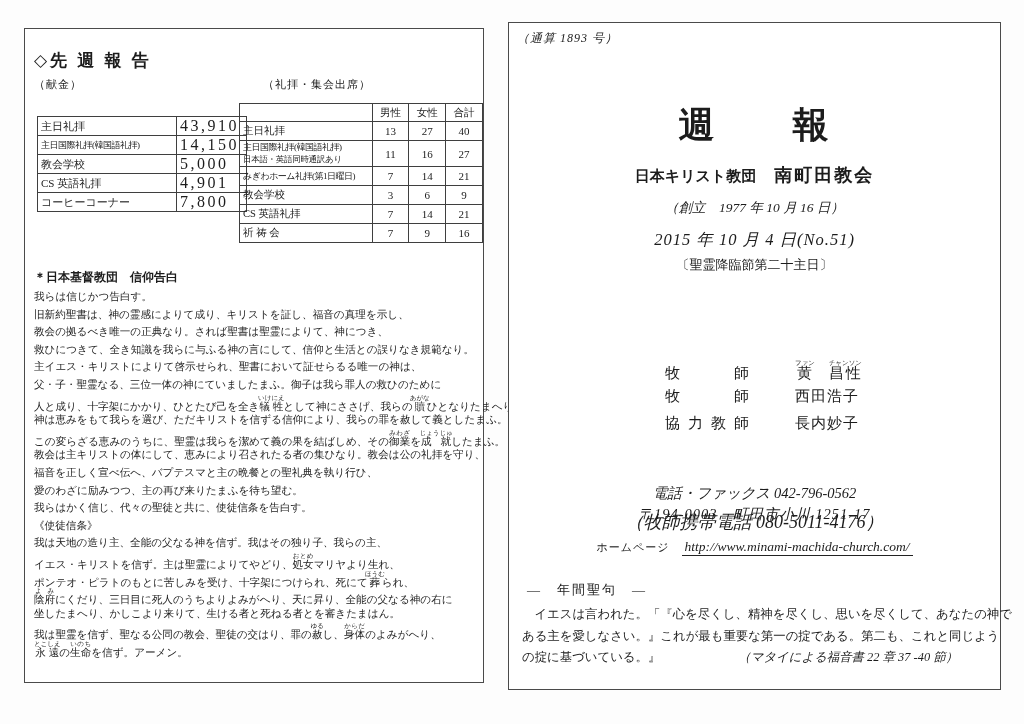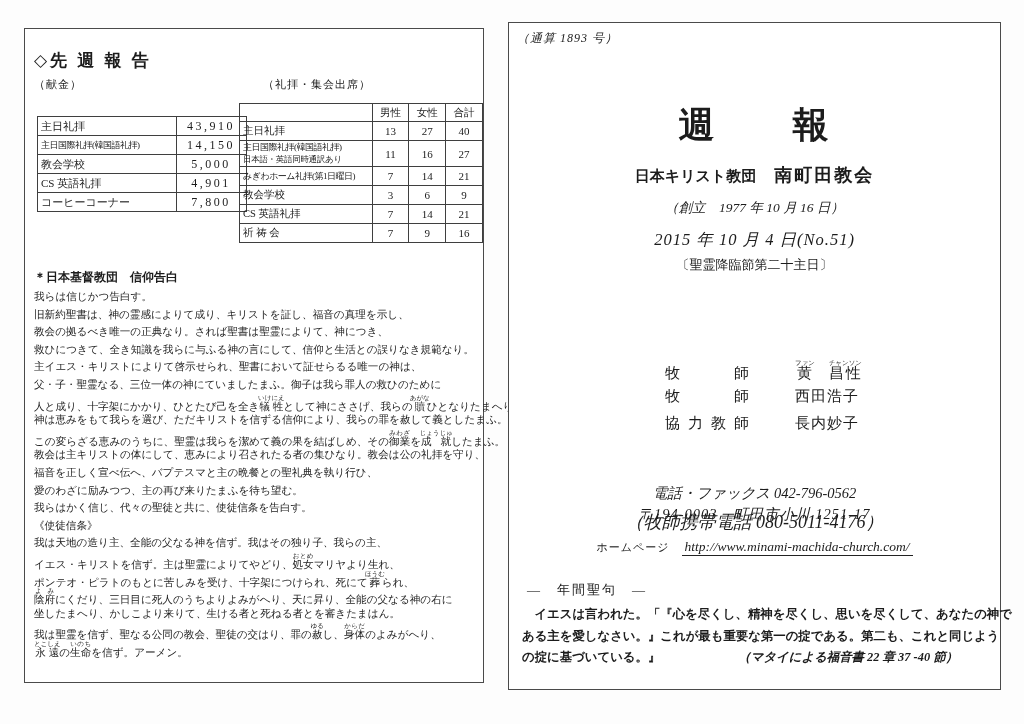--- a/index.html
+++ b/index.html
@@ -16,21 +16,21 @@
   .lp-offering-label{left:9px;top:48px;}
   .lp-attend-label{left:238px;top:48px;}
 
   table{border-collapse:collapse;}
   td,th{border:1px solid #3f3f3f;padding:0 3px;vertical-align:middle;}
 
   .otable{left:12px;top:87px;}
   .otable td{height:18px;}
   .olabel{width:132px;font-size:11px;white-space:nowrap;}
   .olabel.small{font-size:9px;letter-spacing:-0.5px;}
-  .oamount{width:62px;text-align:center;font-size:12px;letter-spacing:2.5px;padding-right:4px;}
+  .oamount{width:62px;text-align:left;font-size:16px;letter-spacing:2.5px;padding-right:4px;}
 
   .atable{left:214px;top:74px;padding-left:16px;}
   .atable th{height:17px;font-size:10.5px;font-weight:normal;width:33px;}
   .atable th.acorner{width:128px;}
   .atable td{height:18px;}
   .alabelcell{width:128px;}
   .alabel{display:block;font-size:10.5px;white-space:nowrap;}
   .alabel.small{font-size:9px;letter-spacing:-0.5px;}
   .alabel2{display:block;font-size:8.5px;letter-spacing:-0.3px;}
   .alabel2:empty{display:none;}
@@ -54,21 +54,21 @@
   .staff-row{height:27.5px;white-space:nowrap;}
   .staff-role{display:inline-block;width:84px;font-size:15px;text-align:justify;text-align-last:justify;}
   .staff-name{display:inline-block;margin-left:42px;font-size:15px;letter-spacing:1px;}
   .rp-address{left:0;top:434px;width:100%;text-align:center;font-size:14.5px;font-style:italic;letter-spacing:1px;margin-top:48px;}
   .rp-phone{left:0;top:461px;width:100%;text-align:center;font-size:14.5px;font-style:italic;}
   .rp-mobile{left:0;top:487px;width:100%;text-align:center;font-size:18px;font-style:italic;}
   .rp-homepage{left:0;top:514px;width:100%;text-align:center;white-space:nowrap;}
   .hp-label{font-size:11px;letter-spacing:1px;}
   .hp-url{font-size:13.5px;font-style:italic;border-bottom:1px solid #222;padding:0 3px 1px 3px;margin-left:8px;}
   .rp-verse-heading{left:18px;top:558px;font-size:13px;letter-spacing:2px;}
-  .rp-verse{left:13px;top:581px;width:456px;font-weight:bold;}
+  .rp-verse{left:13px;top:581px;width:456px;}
   .verse-line{font-size:12.4px;height:21.5px;line-height:21.5px;white-space:nowrap;}
   .verse-last{display:flex;font-size:12.4px;height:21.5px;line-height:21.5px;white-space:nowrap;}
   .verse-ref{margin-left:78px;font-style:italic;}
 </style>
 </head>
 <body>
 
 <div class="canvas">
 
   <div class="page page-left">

